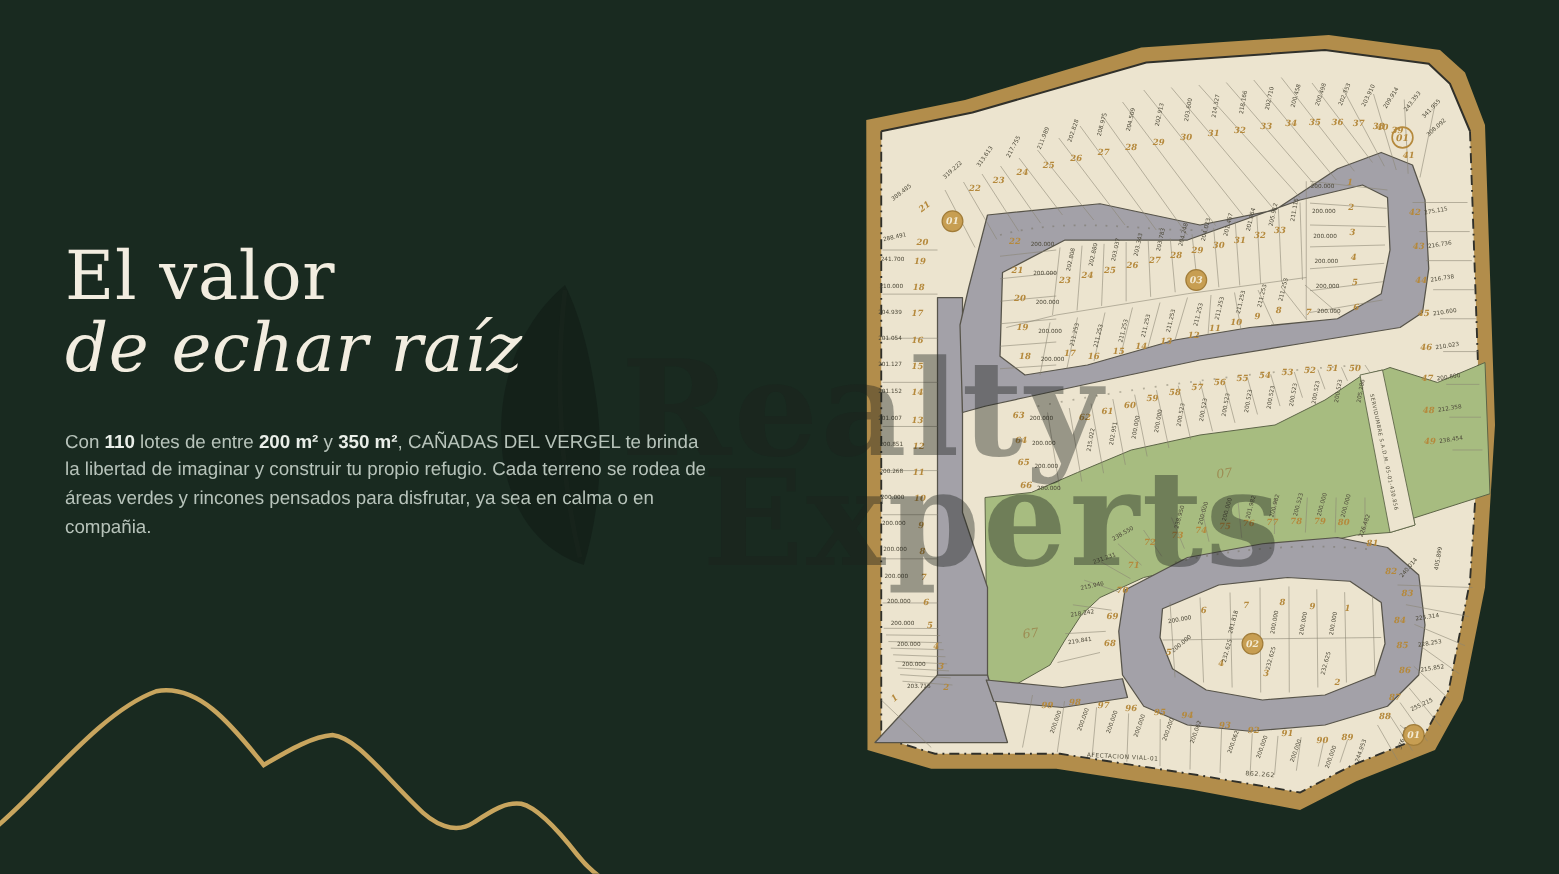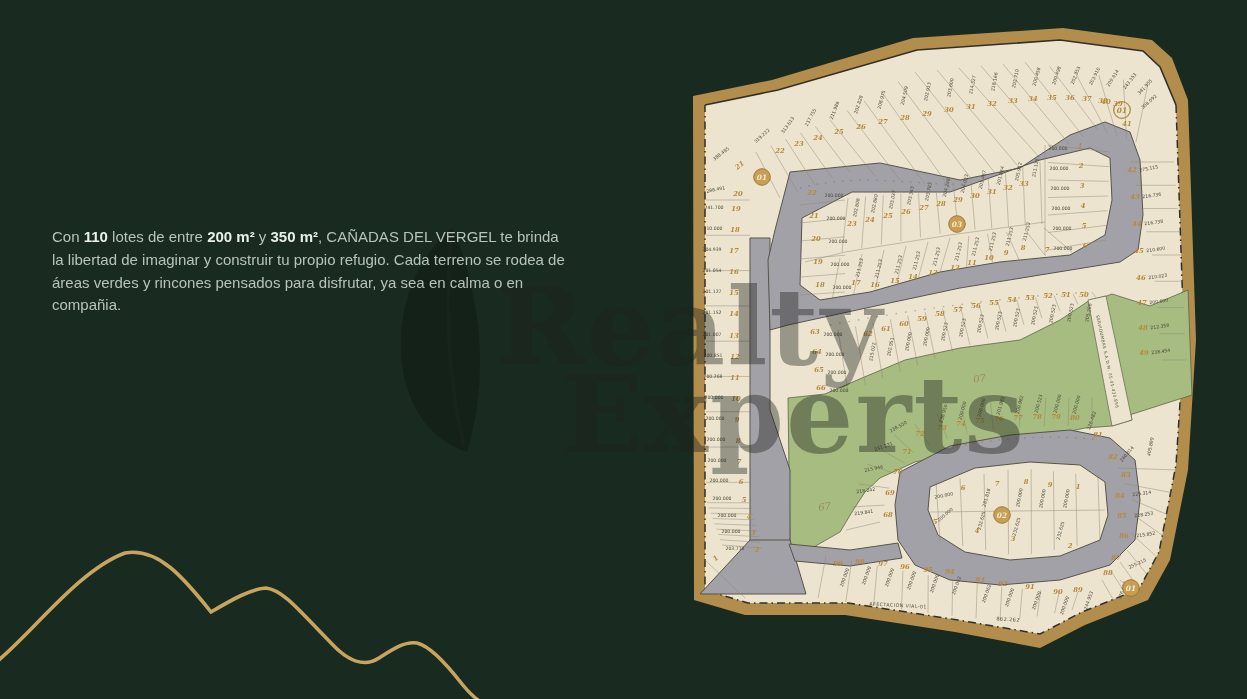--- a/index.html
+++ b/index.html
@@ -534,16 +534,20 @@
     <svg width="1247" height="699" viewBox="0 0 1247 699" style="position:absolute;left:0;top:0">
       <path d="M452,228 C414,260 396,312 402,364 C408,408 430,440 467,452
                C478,416 483,372 478,326 C473,288 465,254 452,228 Z" fill="rgba(12,18,13,0.35)"></path>
       <path d="M452,232 C444,300 448,380 464,446" fill="none" stroke="rgba(30,40,32,0.35)" stroke-width="4"></path>
     </svg>
     <div class="l1">Realty</div>
     <div class="l2">Experts</div>
   </div>
 
   <div class="hero">
+    <h1>
+      <span class="t1">El valor</span><br>
+      <span class="t2">de echar raíz</span>
+    </h1>
     <p id="hero-paragraph"><span>Con </span><span class="b">110</span><span> lotes de entre </span><span class="b">200 m²</span><span> y </span><span class="b">350 m²</span><span>, CAÑADAS DEL VERGEL te brinda la libertad de imaginar y construir tu propio refugio. Cada terreno se rodea de áreas verdes y rincones pensados para disfrutar, ya sea en calma o en compañia.</span></p>
   </div>
 
 </div>
 
 </body></html>

